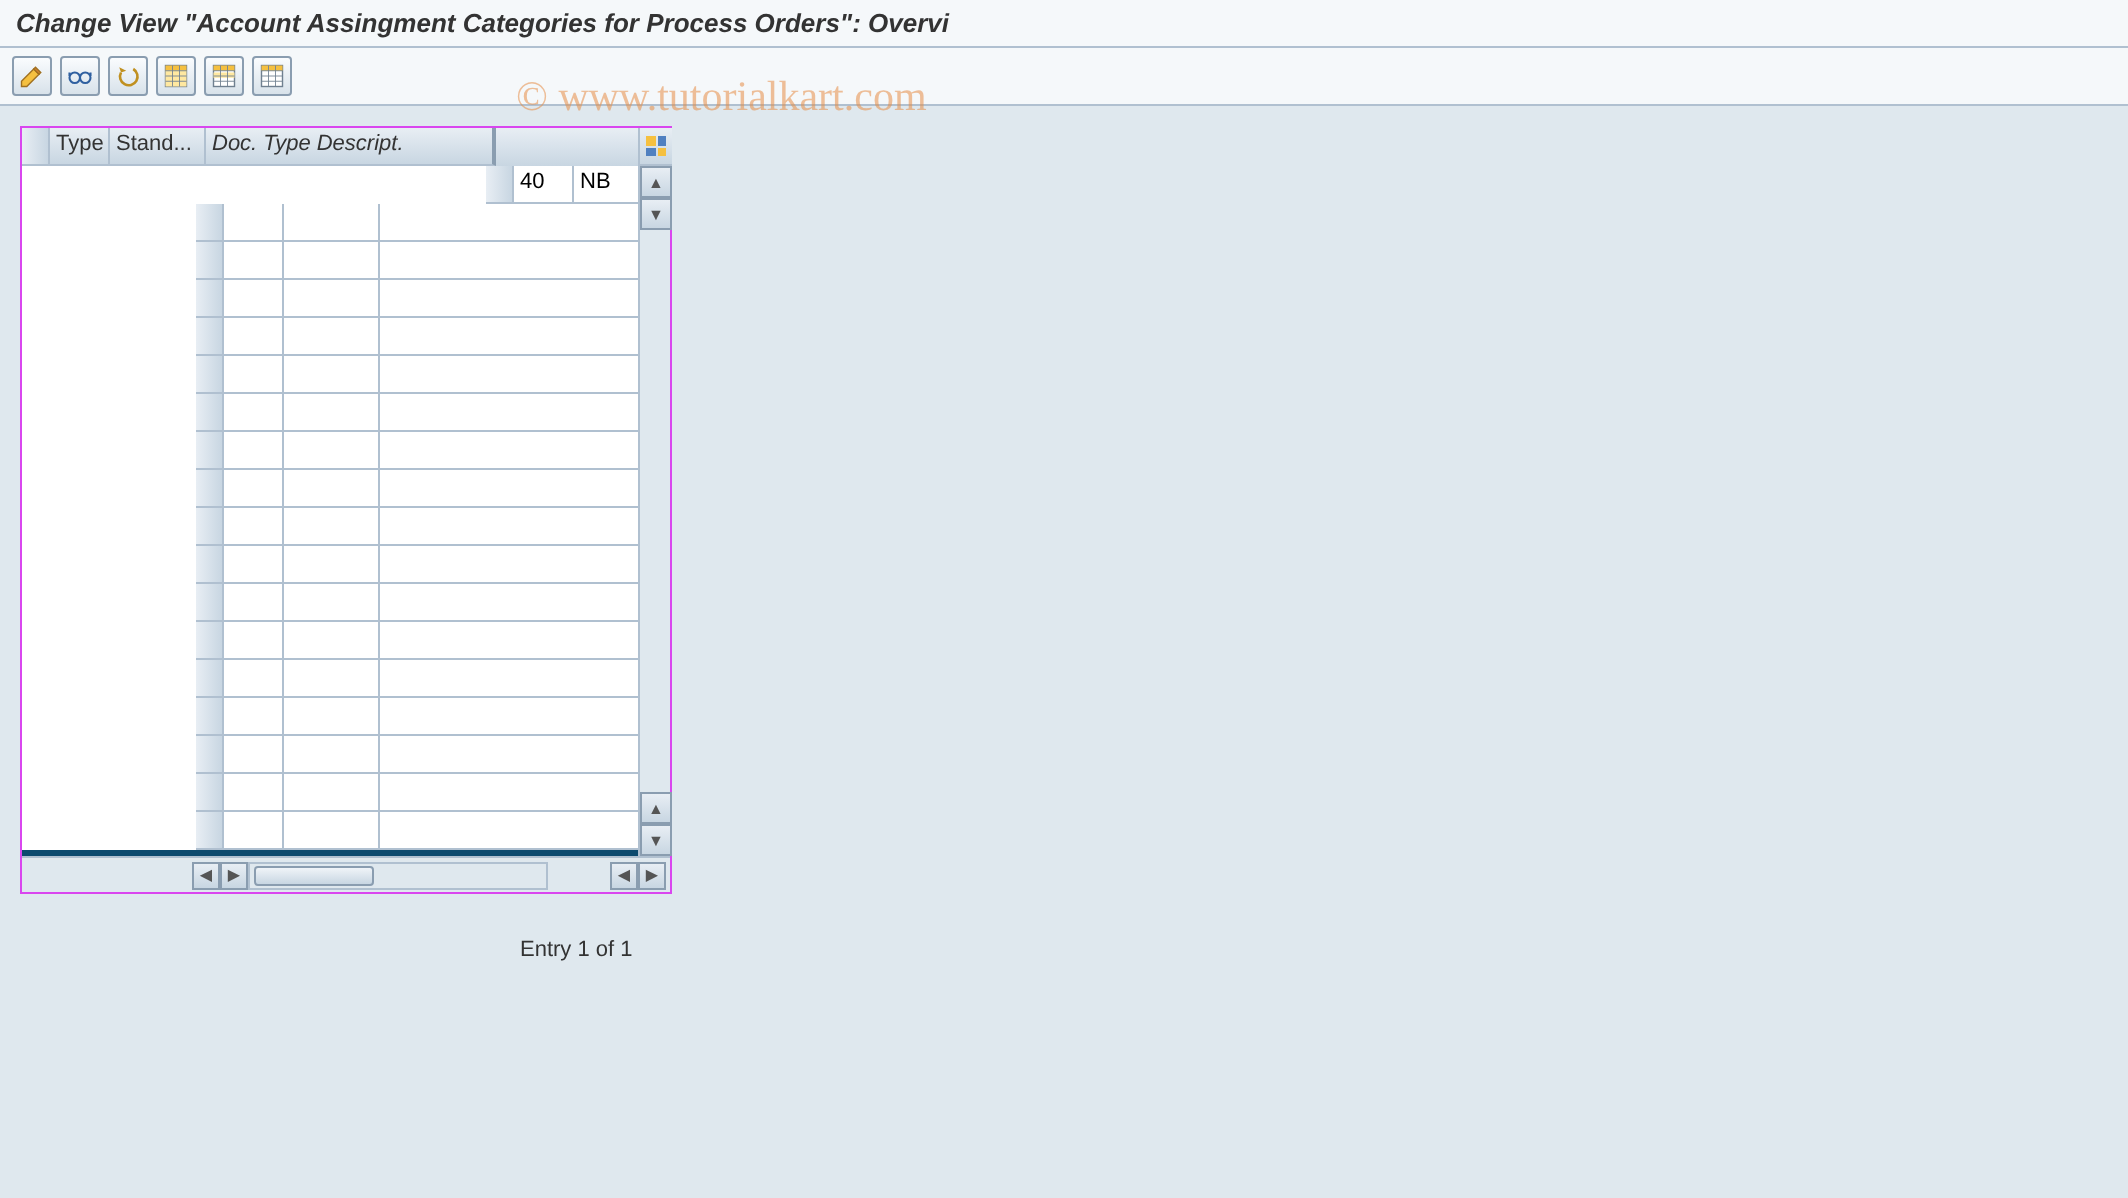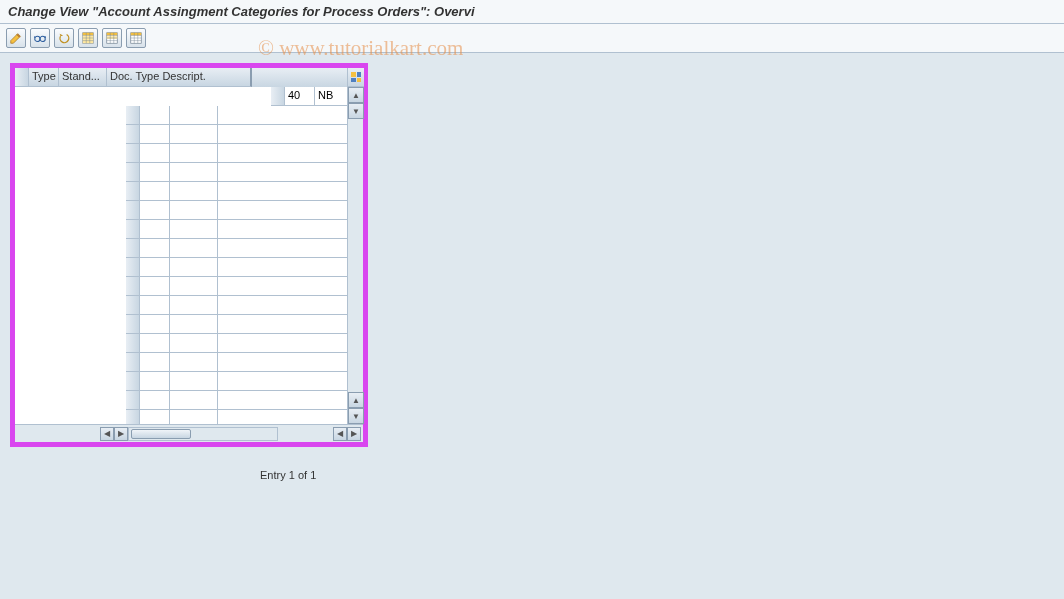--- a/index.html
+++ b/index.html
@@ -48,24 +48,24 @@
       justify-content: center;
       cursor: pointer;
       font-size: 10px;
     }
     .work-area {
       padding: 10px;
       position: relative;
     }
     .table-container {
       position: relative;
-      width: 358px;
+      width: 326px;
       height: 384px;
-      border: 5px solid #d946ef;
-      background: #84cc16;
+      border: 1px solid #d946ef;
+      background: #0c4a6e;
     }
     .table-main {
       display: flex;
       background: #fff;
     }
     .table-grid {
       flex: 1;
     }
     .table-header {
       display: flex;
@@ -87,21 +87,21 @@
     .row-sel {
       background: linear-gradient(to right, #e8eef4, #c8d6e2);
       width: 14px;
       padding: 0;
     }
     .td {
       background: #fff;
     }
     .col-type { width: 30px; }
     .col-doc { width: 48px; }
-    .col-desc { width: 145px; border-right: 2px solid #8a9db0; }
+    .col-desc { width: 145px; border-right: 2px solid #8a9db0; font-style: italic; }
     .tbody-row { display: flex; justify-content: flex-end; }
     .right-panel {
       position: absolute;
       right: 0;
       top: 0;
       width: 16px;
       height: calc(100% - 18px);
       display: flex;
       flex-direction: column;
       border-left: 1px solid #b0c0d0;

